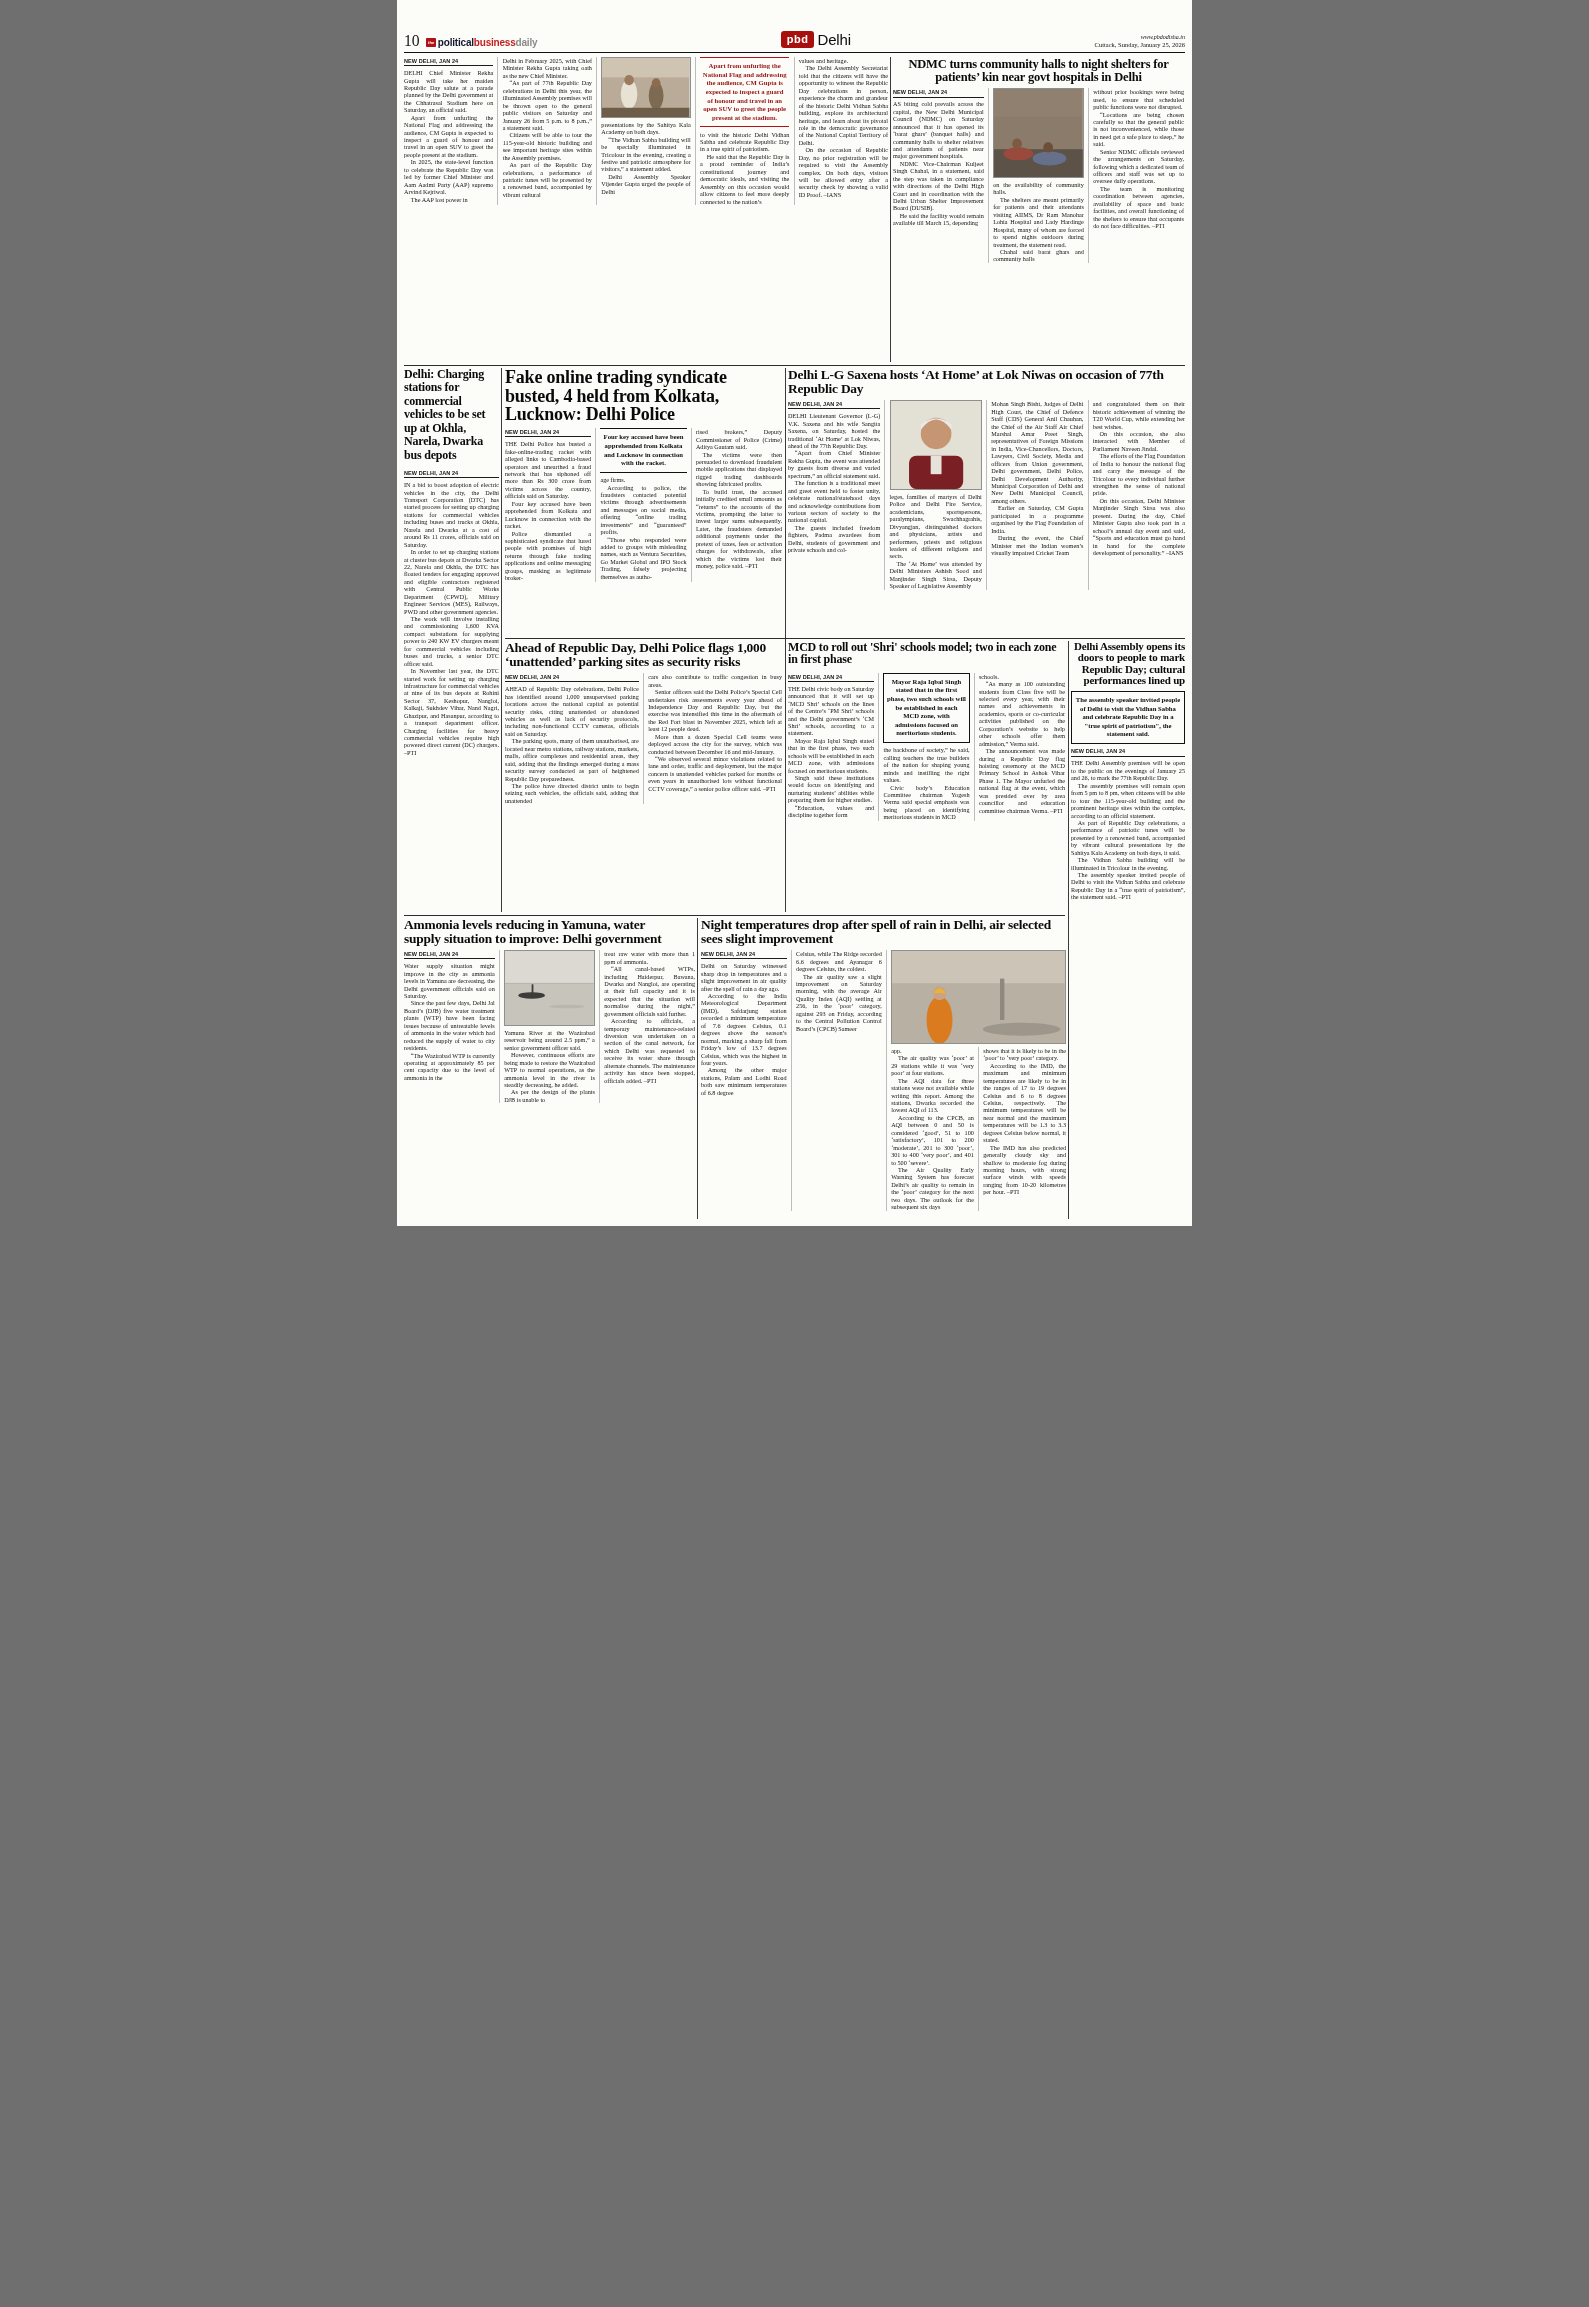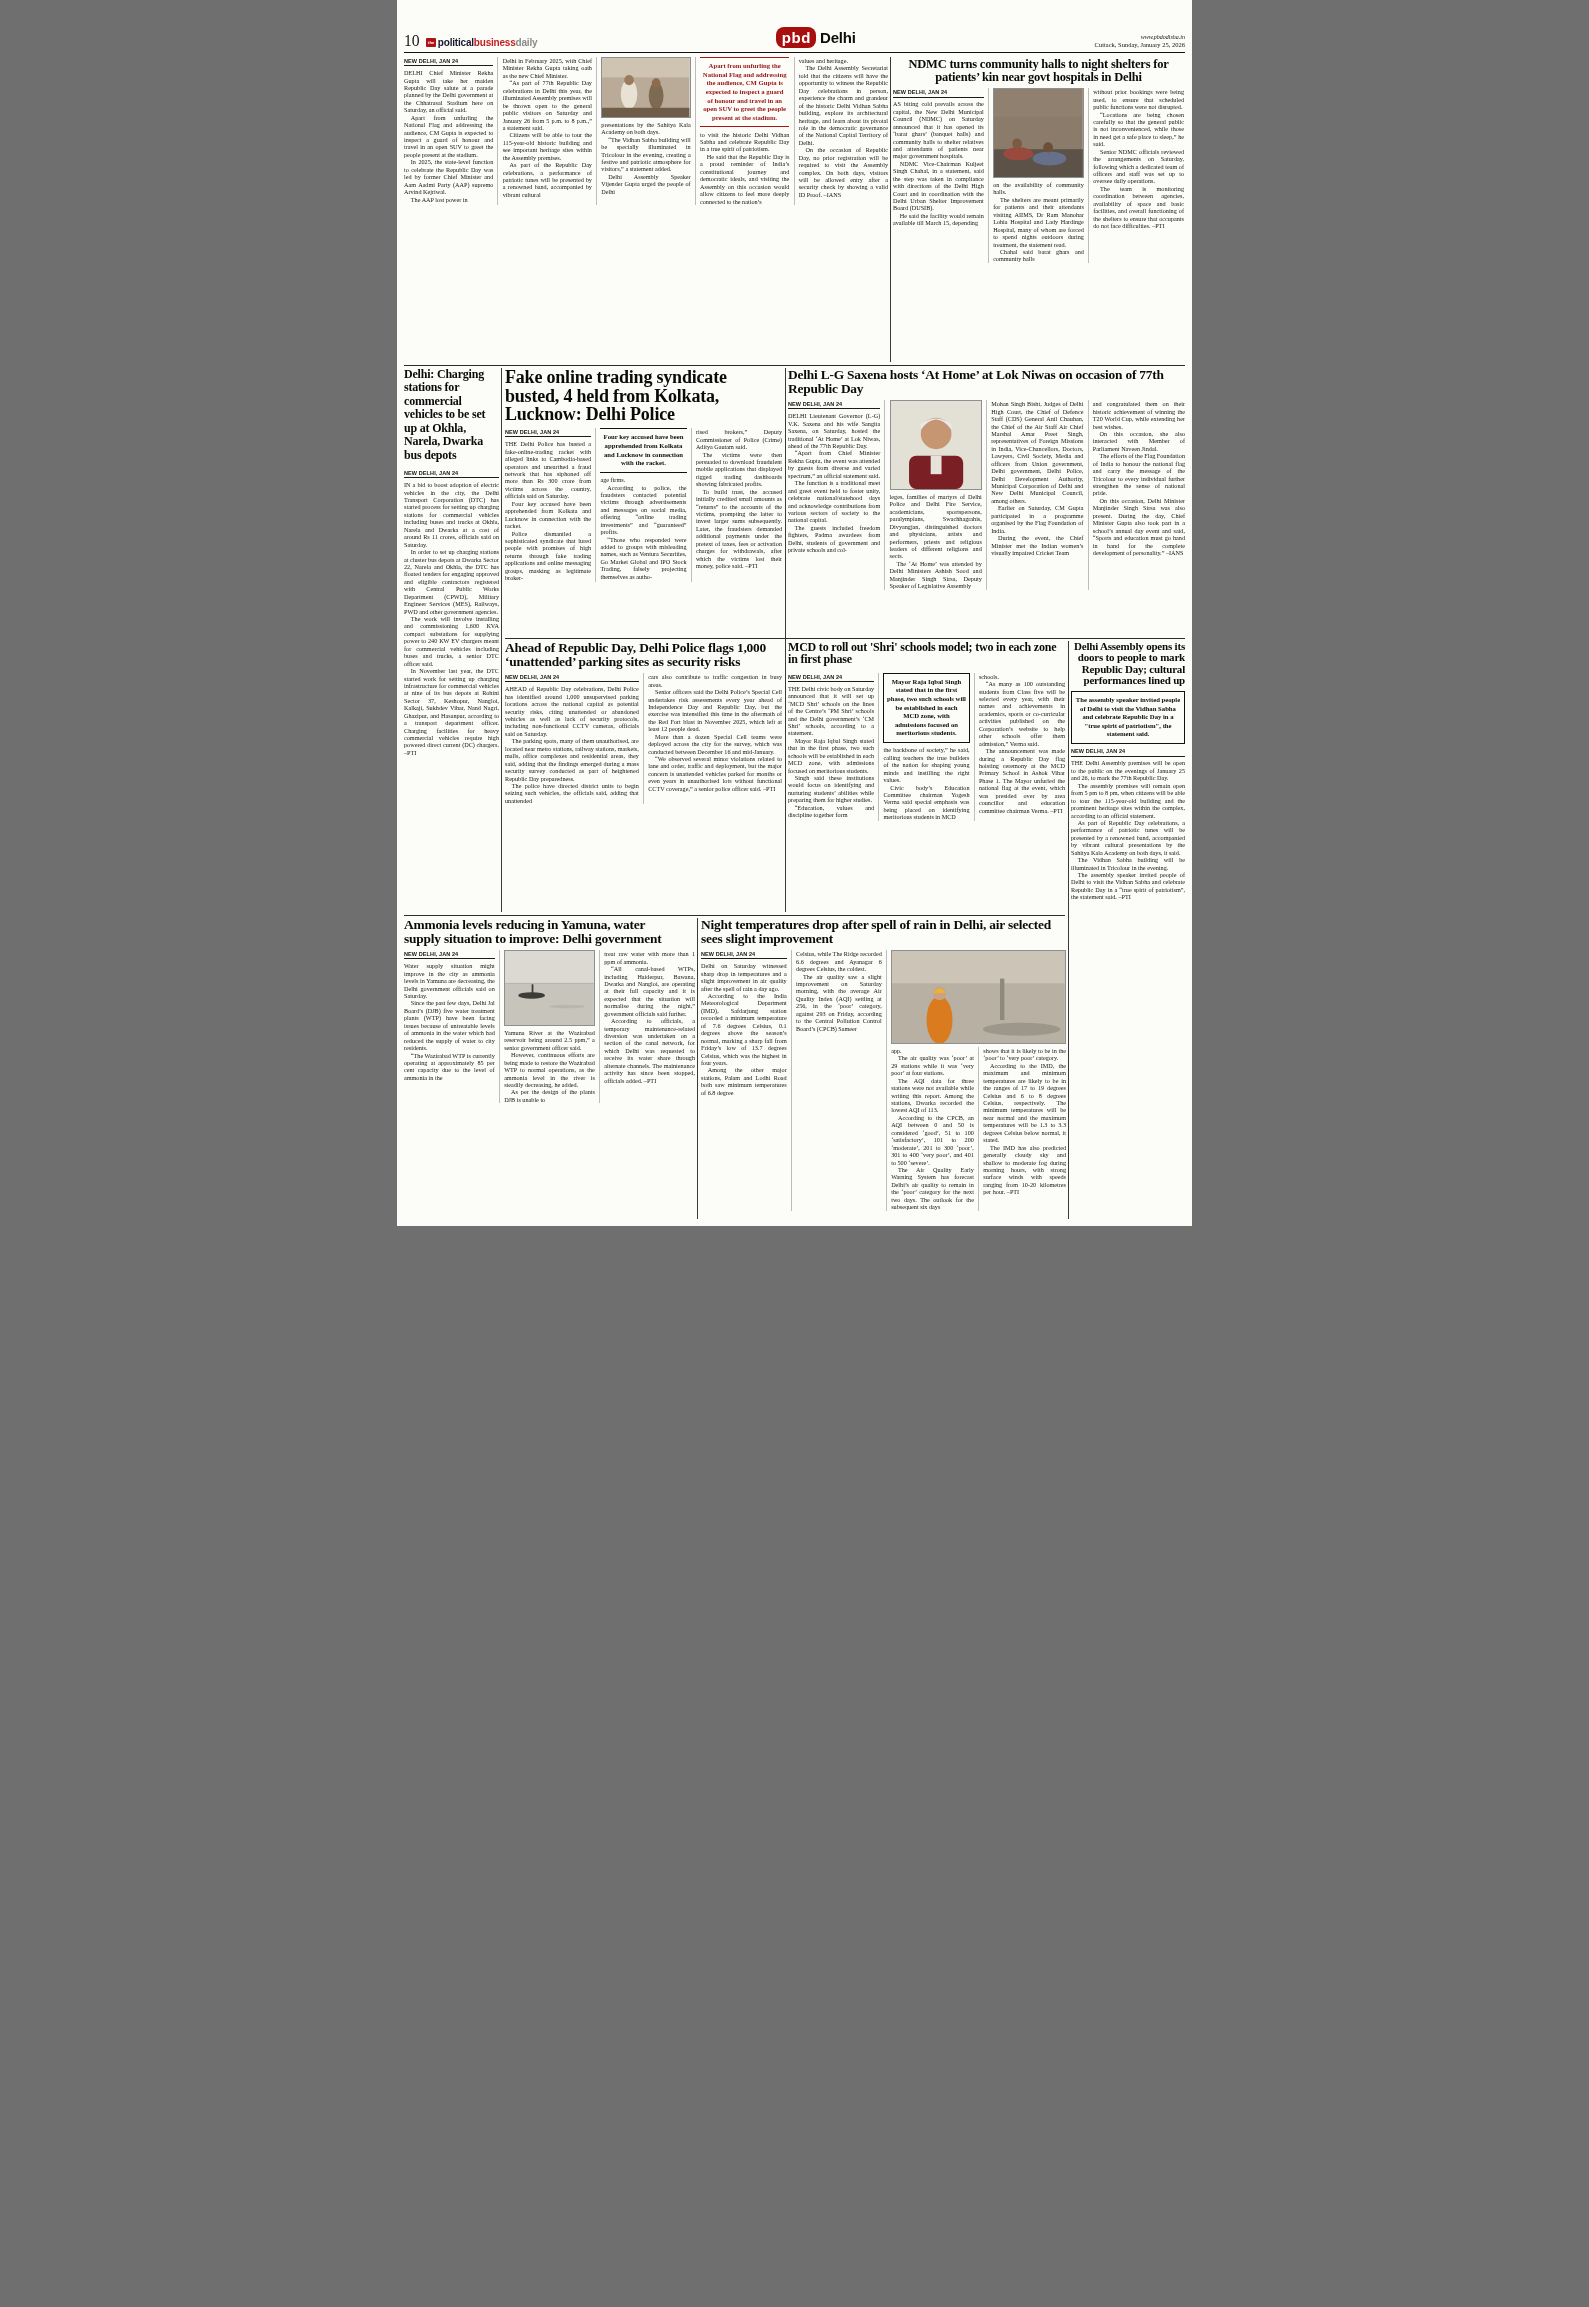--- a/index.html
+++ b/index.html
@@ -15,22 +15,22 @@
   .pagenum{font-size:15.7px;line-height:1;margin-right:6.5px}
   .mast-left{display:flex;align-items:flex-end}
   .mast-logo{display:flex;align-items:center;font-family:Liberation Sans, sans-serif;font-weight:bold}
   .mast-icon{display:inline-block;background:#b01215;color:#fff;font-size:4.2px;line-height:1;
              padding:2.3px 1.8px;margin-right:1.8px;border-radius:0.9px}
   .m-pol{color:#16182e;font-size:10px;letter-spacing:-0.2px}
   .m-bus{color:#c41e1e;font-size:10px;letter-spacing:-0.2px}
   .m-dai{color:#8a8a8a;font-size:10px;letter-spacing:-0.2px}
   .center-logo{display:flex;align-items:center;gap:3.7px}
   .pbd-badge{background:#a8100f;color:#fff;font-family:"Liberation Sans",sans-serif;font-weight:bold;
-             font-size:15px;line-height:1;padding:2.8px 5.5px 3.7px;border-radius:8px;letter-spacing:0.5px}
-  .edition{font-family:"Liberation Sans",sans-serif;font-weight:bold;font-size:15px;color:#0c0c0c;letter-spacing:-0.2px}
+             font-size:11px;line-height:1;padding:2.8px 5.5px 3.7px;border-radius:3px;letter-spacing:0.5px}
+  .edition{font-family:"Liberation Sans",sans-serif;font-weight:normal;font-size:15px;color:#0c0c0c;letter-spacing:-0.2px}
   .mast-right{text-align:right;font-family:"Liberation Serif",serif}
   .website{font-style:italic;font-size:6px;margin-bottom:1.4px}
   .pubdate{font-size:6.5px}
   #hdr-rule{left:7px;top:52px;width:781px;height:1.4px;background:#111;position:absolute}
 
   
   .hl{font-weight:bold;color:#0a0a0a;line-height:1.03;letter-spacing:-0.2px}
   .dl{font-family:"Liberation Sans",sans-serif;font-weight:bold;font-size:5.5px;
       padding:0.9px 0 1.4px;border-bottom:0.7px solid #1c1c1c;margin-bottom:2.8px;letter-spacing:0.1px}
   .cols{display:flex;align-items:stretch}

